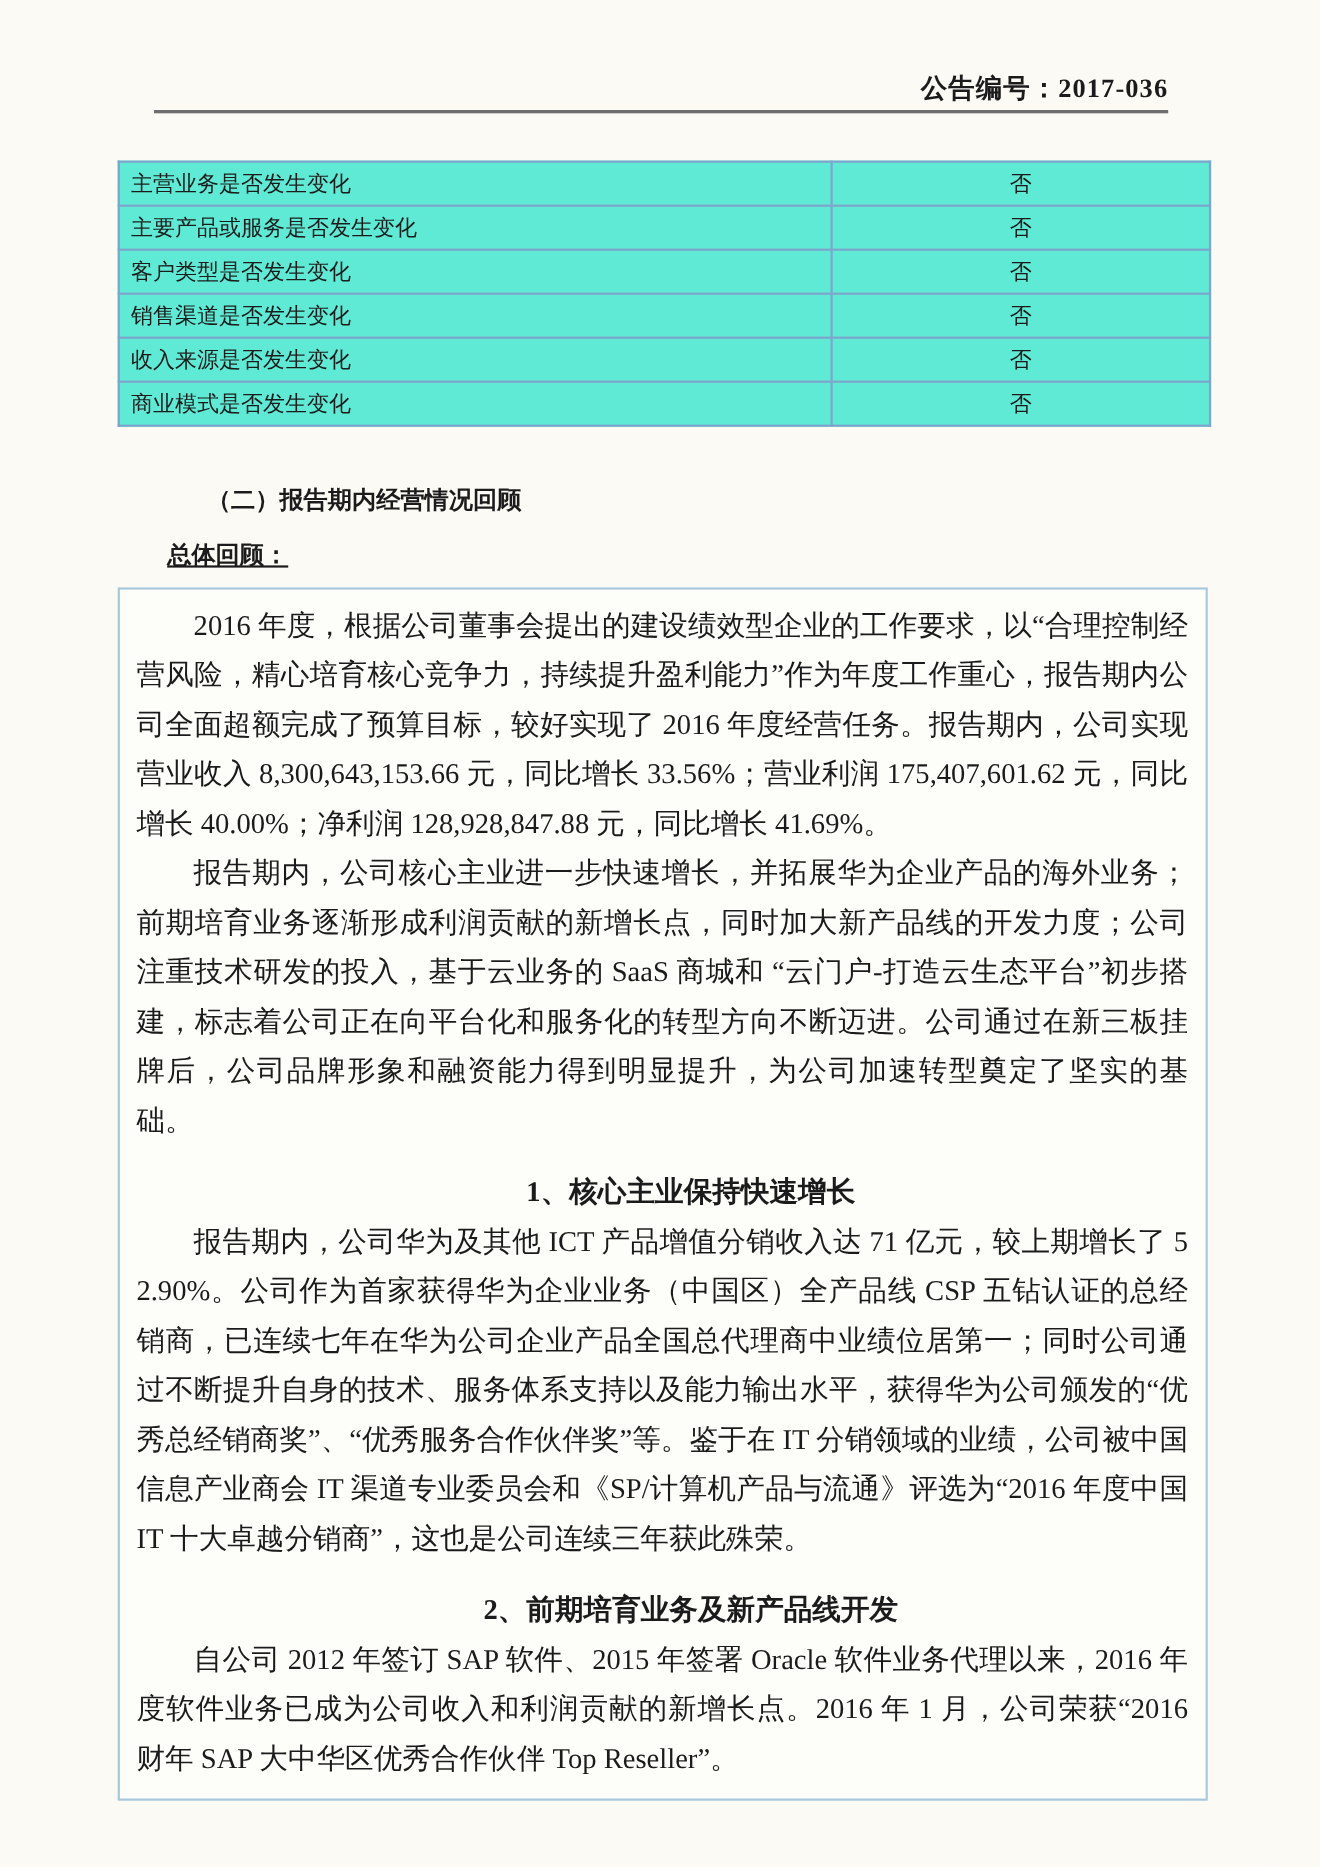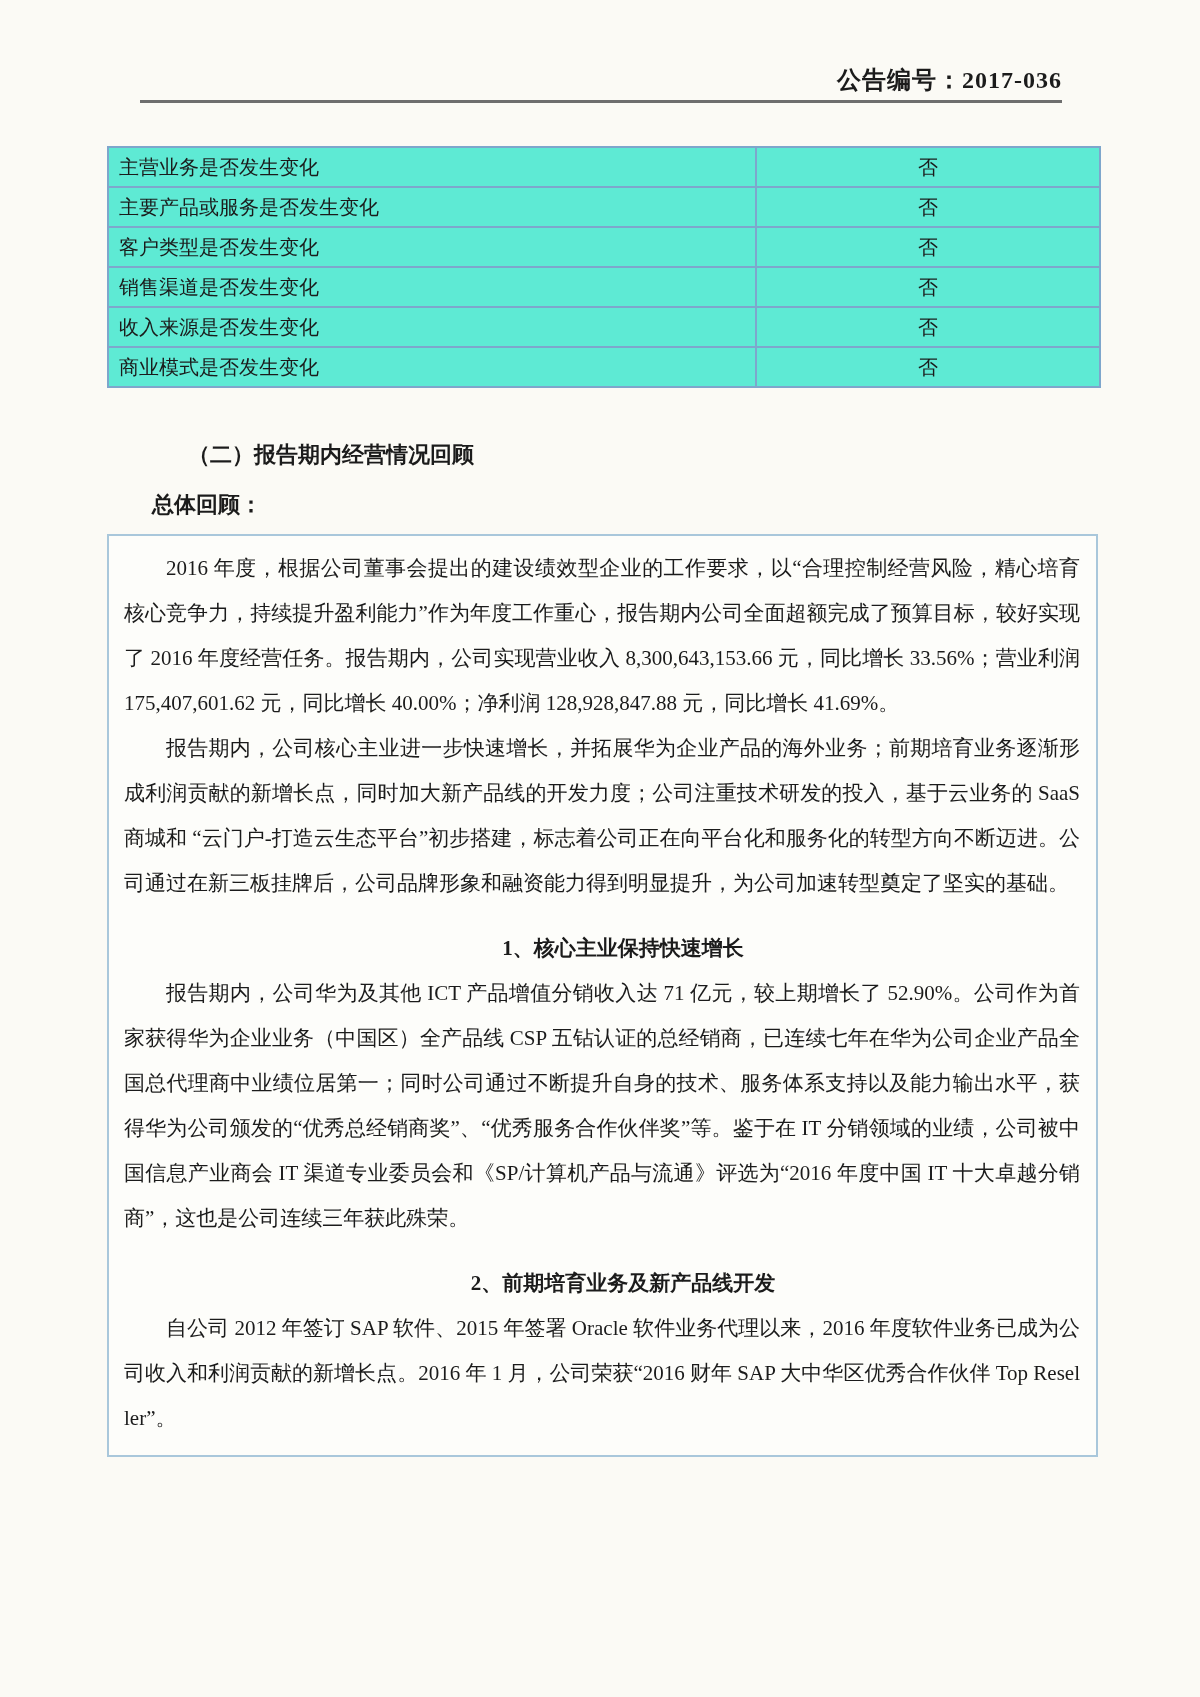--- a/index.html
+++ b/index.html
@@ -33,33 +33,33 @@
     vertical-align:middle;
   }
   td.cell-label { width:64%; padding-left:10px; }
   td.cell-value { text-align:center; }
   .h-sec {
     position:absolute; top:440px; left:188px;
     font-weight:bold; font-size:22px;
   }
   .h-overview {
     position:absolute; top:490px; left:152px;
-    font-weight:bold; font-size:22px;
+    font-weight:bold; font-size:22px;text-decoration:underline;
   }
   .textbox {
     position:absolute; top:534px; left:107px;
     width:956px;
     min-height:884px;
     border:2px solid #a9c7db;
     background:#fdfdfa;
     padding:10px 16px 14px 15px;
   }
   .textbox p {
     margin:0;
-    font-size:21px;
+    font-size:26px;
     line-height:45px;
     text-align:justify;
     text-indent:2em;
     word-break:break-all;
   }
   .textbox p.inbox-h {
     font-weight:bold;
     text-align:center;
     margin-top:20px;
   }

